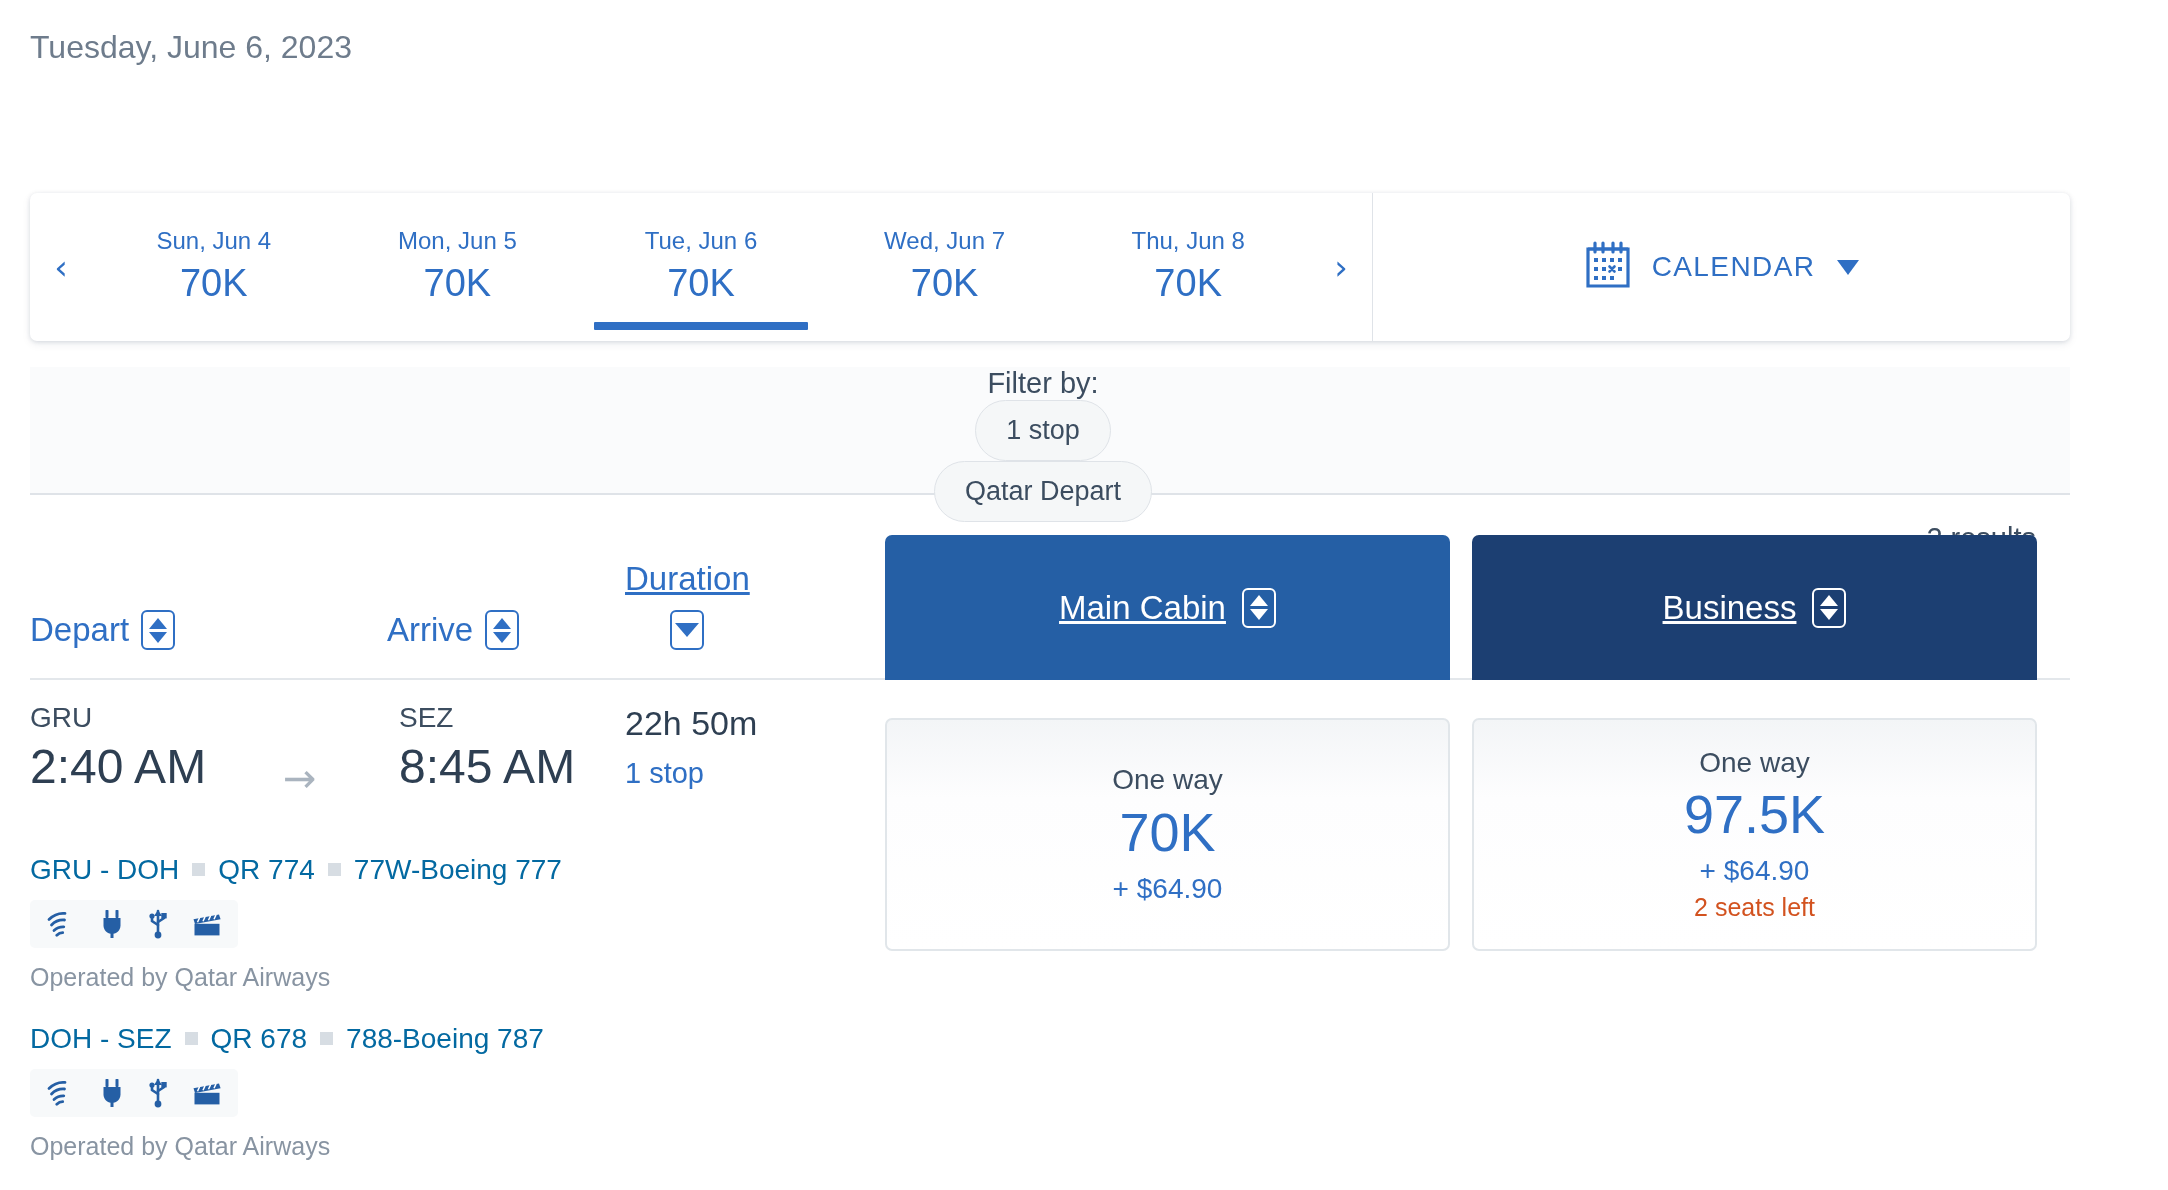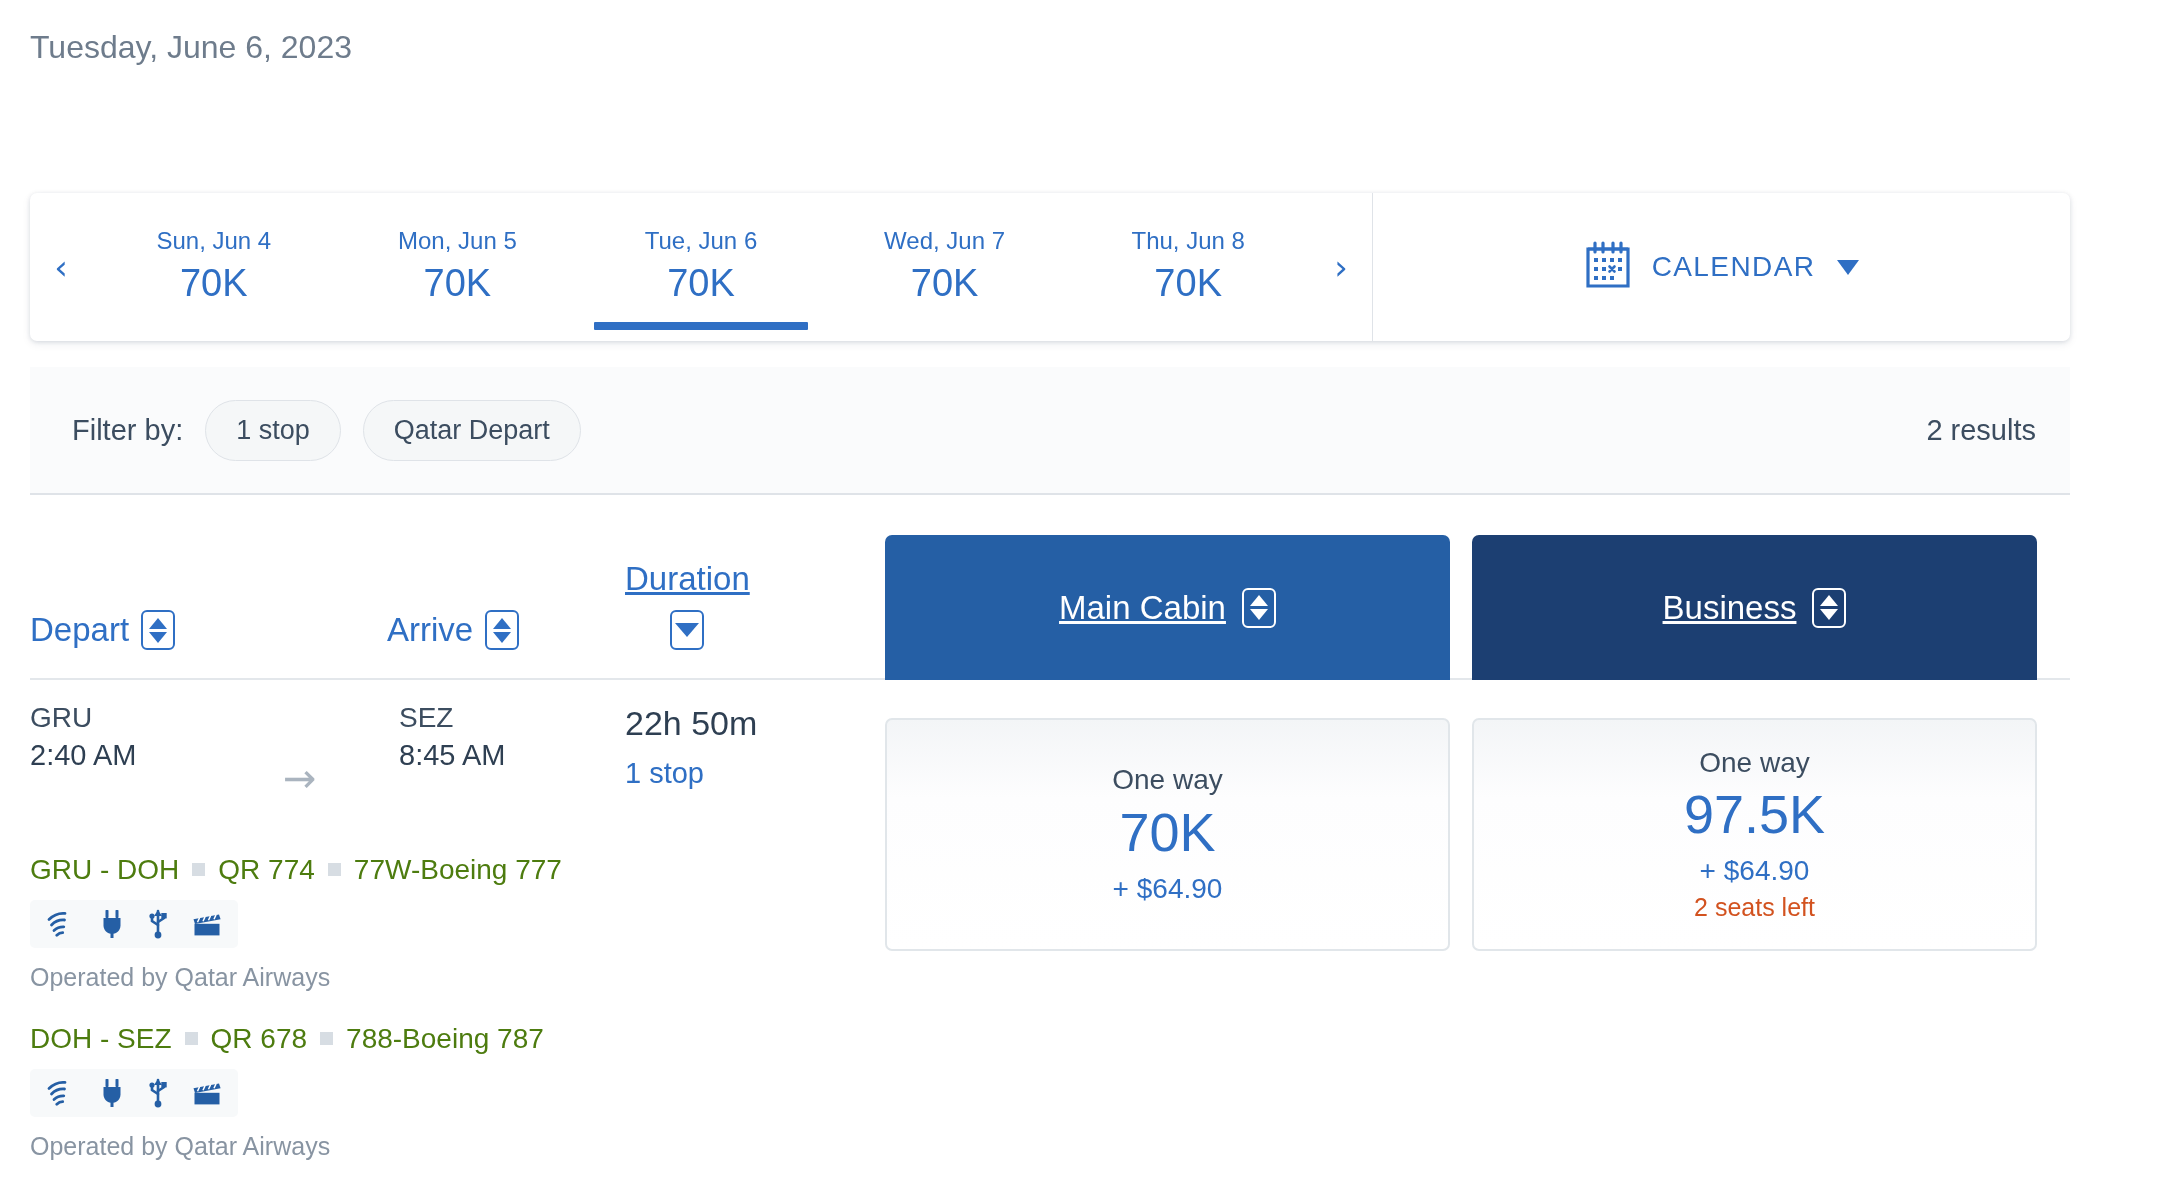--- a/index.html
+++ b/index.html
@@ -139,20 +139,21 @@
     left: 30px;
     top: 367px;
     width: 2040px;
     height: 128px;
     background: #fafbfc;
     border-bottom: 2px solid #dfe3e8;
     box-sizing: border-box;
     display: flex;
     align-items: center;
     padding: 0 34px 0 42px;
+    flex-direction: column;
   }
   .filter-label {
     font-size: 29px;
     color: #3c4d60;
     margin-right: 22px;
   }
   .chip {
     border: 1px solid #dfe3e8;
     background: #f5f7f8;
     border-radius: 40px;
@@ -258,21 +259,21 @@
   .times { position: absolute; left: 0; top: 0; width: 840px; }
   .t-block { position: absolute; top: 0; }
   .t-block.dep { left: 0; }
   .t-block.arr { left: 369px; }
   .t-code {
     font-size: 28px;
     color: #3c4d60;
     line-height: 1.25;
   }
   .t-time {
-    font-size: 29px;
+    font-size: 48px;
     color: #2e3f52;
     line-height: 1.25;
     margin-top: 2px;
     white-space: nowrap;
   }
   .arrow-mid {
     position: absolute;
     left: 253px;
     top: 58px;
     color: #aab4bf;
@@ -292,21 +293,21 @@
     color: #2f6fc4;
     margin-top: 12px;
     cursor: pointer;
   }
 
   
   .segments { position: absolute; left: 0; top: 152px; width: 840px; }
   .segment { margin-bottom: 0; }
   .seg-line {
     font-size: 28px;
-    color: #4d7c0f;
+    color: #0369a1;
     display: flex;
     align-items: center;
     gap: 0;
     white-space: nowrap;
     line-height: 1.25;
   }
   .seg-dot {
     display: inline-block;
     width: 13px;
     height: 13px;

